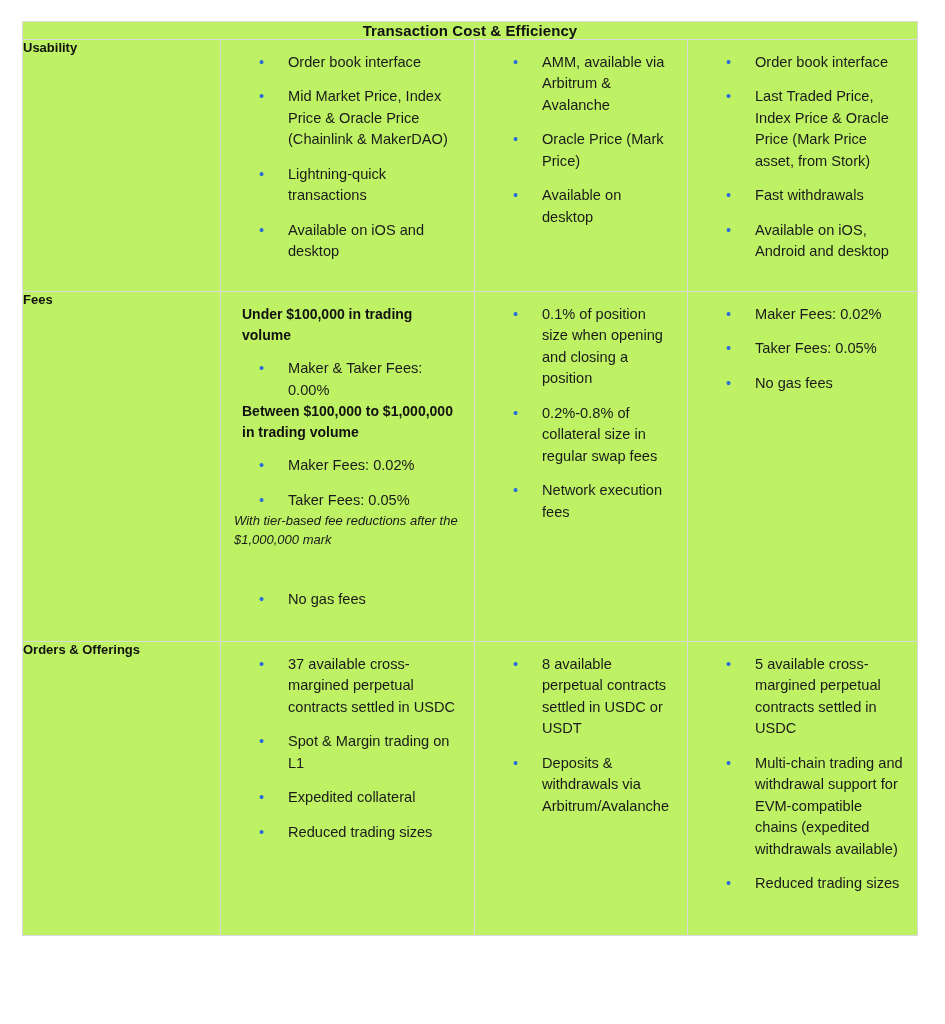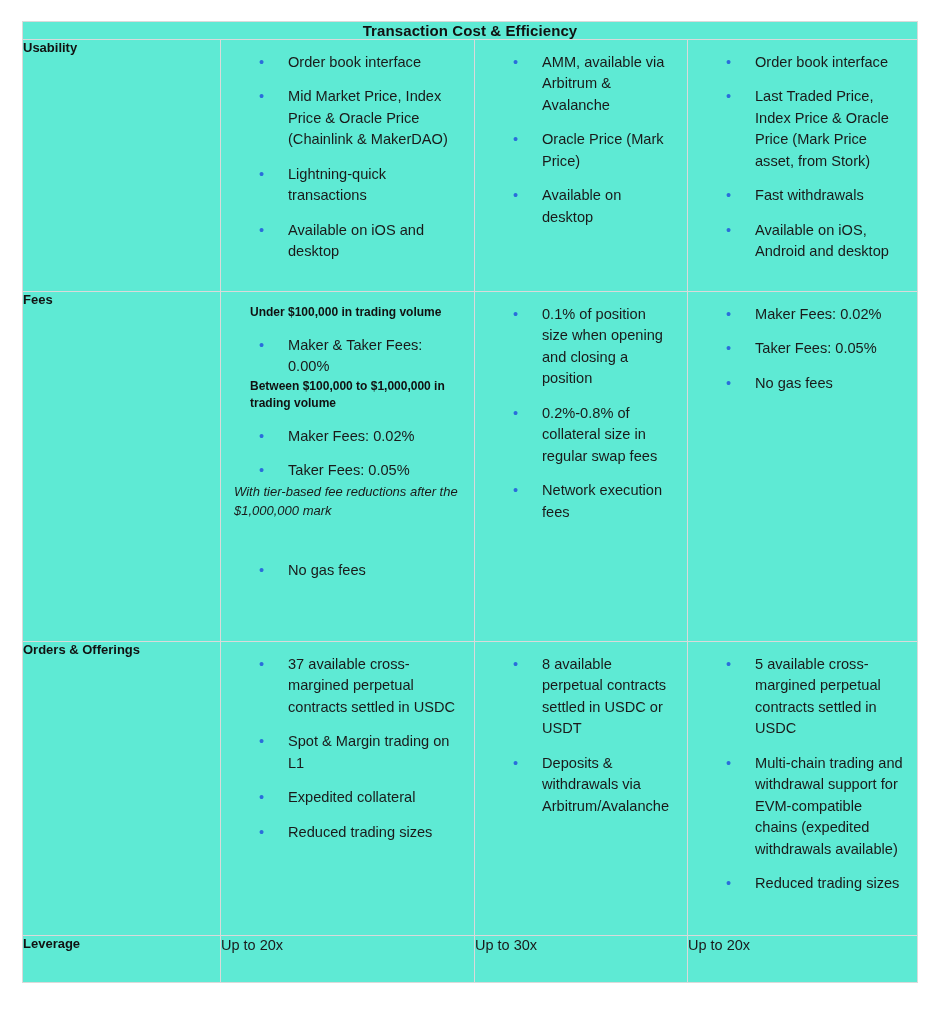--- a/index.html
+++ b/index.html
@@ -36,21 +36,21 @@
   table.comparison,
   table.comparison th,
   table.comparison td {
     border: 1px solid #dadada;
   }
 
   table.comparison th,
   table.comparison td {
     vertical-align: top;
     padding: 0;
-    background: #5eead4;
+    background: #bef264;
   }
 
   
   col.c1 { width: 198px; }
   col.c2 { width: 254px; }
   col.c3 { width: 213px; }
   col.c4 { width: 230px; }
 
   .title-cell {
     text-align: center;
@@ -99,22 +99,22 @@
 
   ul.bullets li .bullet-dot {
     display: inline-block;
     width: 29px;
     color: #2a6ddb;
     font-size: 14.6px;
     text-indent: 0;
   }
 
   p.sub-head {
-    margin: 0 0 13px 16px;
-    font-size: 12px;
+    margin: 0 0 13px 8px;
+    font-size: 14px;
     line-height: 1.47;
     font-weight: bold;
     color: #111111;
   }
 
   p.note-italic {
     margin: 0 0 13px 0;
     font-size: 13px;
     line-height: 1.47;
     font-style: italic;
@@ -244,21 +244,15 @@
           <td>
             <div class="cell-inner">
               <ul class="bullets">
                 <li><span class="bullet-dot">•</span><span>5 available cross-margined perpetual contracts settled in USDC</span></li>
                 <li><span class="bullet-dot">•</span><span>Multi-chain trading and withdrawal support for EVM-compatible chains (expedited withdrawals available)</span></li>
                 <li><span class="bullet-dot">•</span><span>Reduced trading sizes</span></li>
               </ul>
             </div>
           </td>
         </tr>
-        <tr class="h-leverage">
-          <td class="row-label">Leverage</td>
-          <td class="plain-cell">Up to 20x</td>
-          <td class="plain-cell">Up to 30x</td>
-          <td class="plain-cell">Up to 20x</td>
-        </tr>
       </tbody>
   </table>
 </div>
 
 </body></html>

